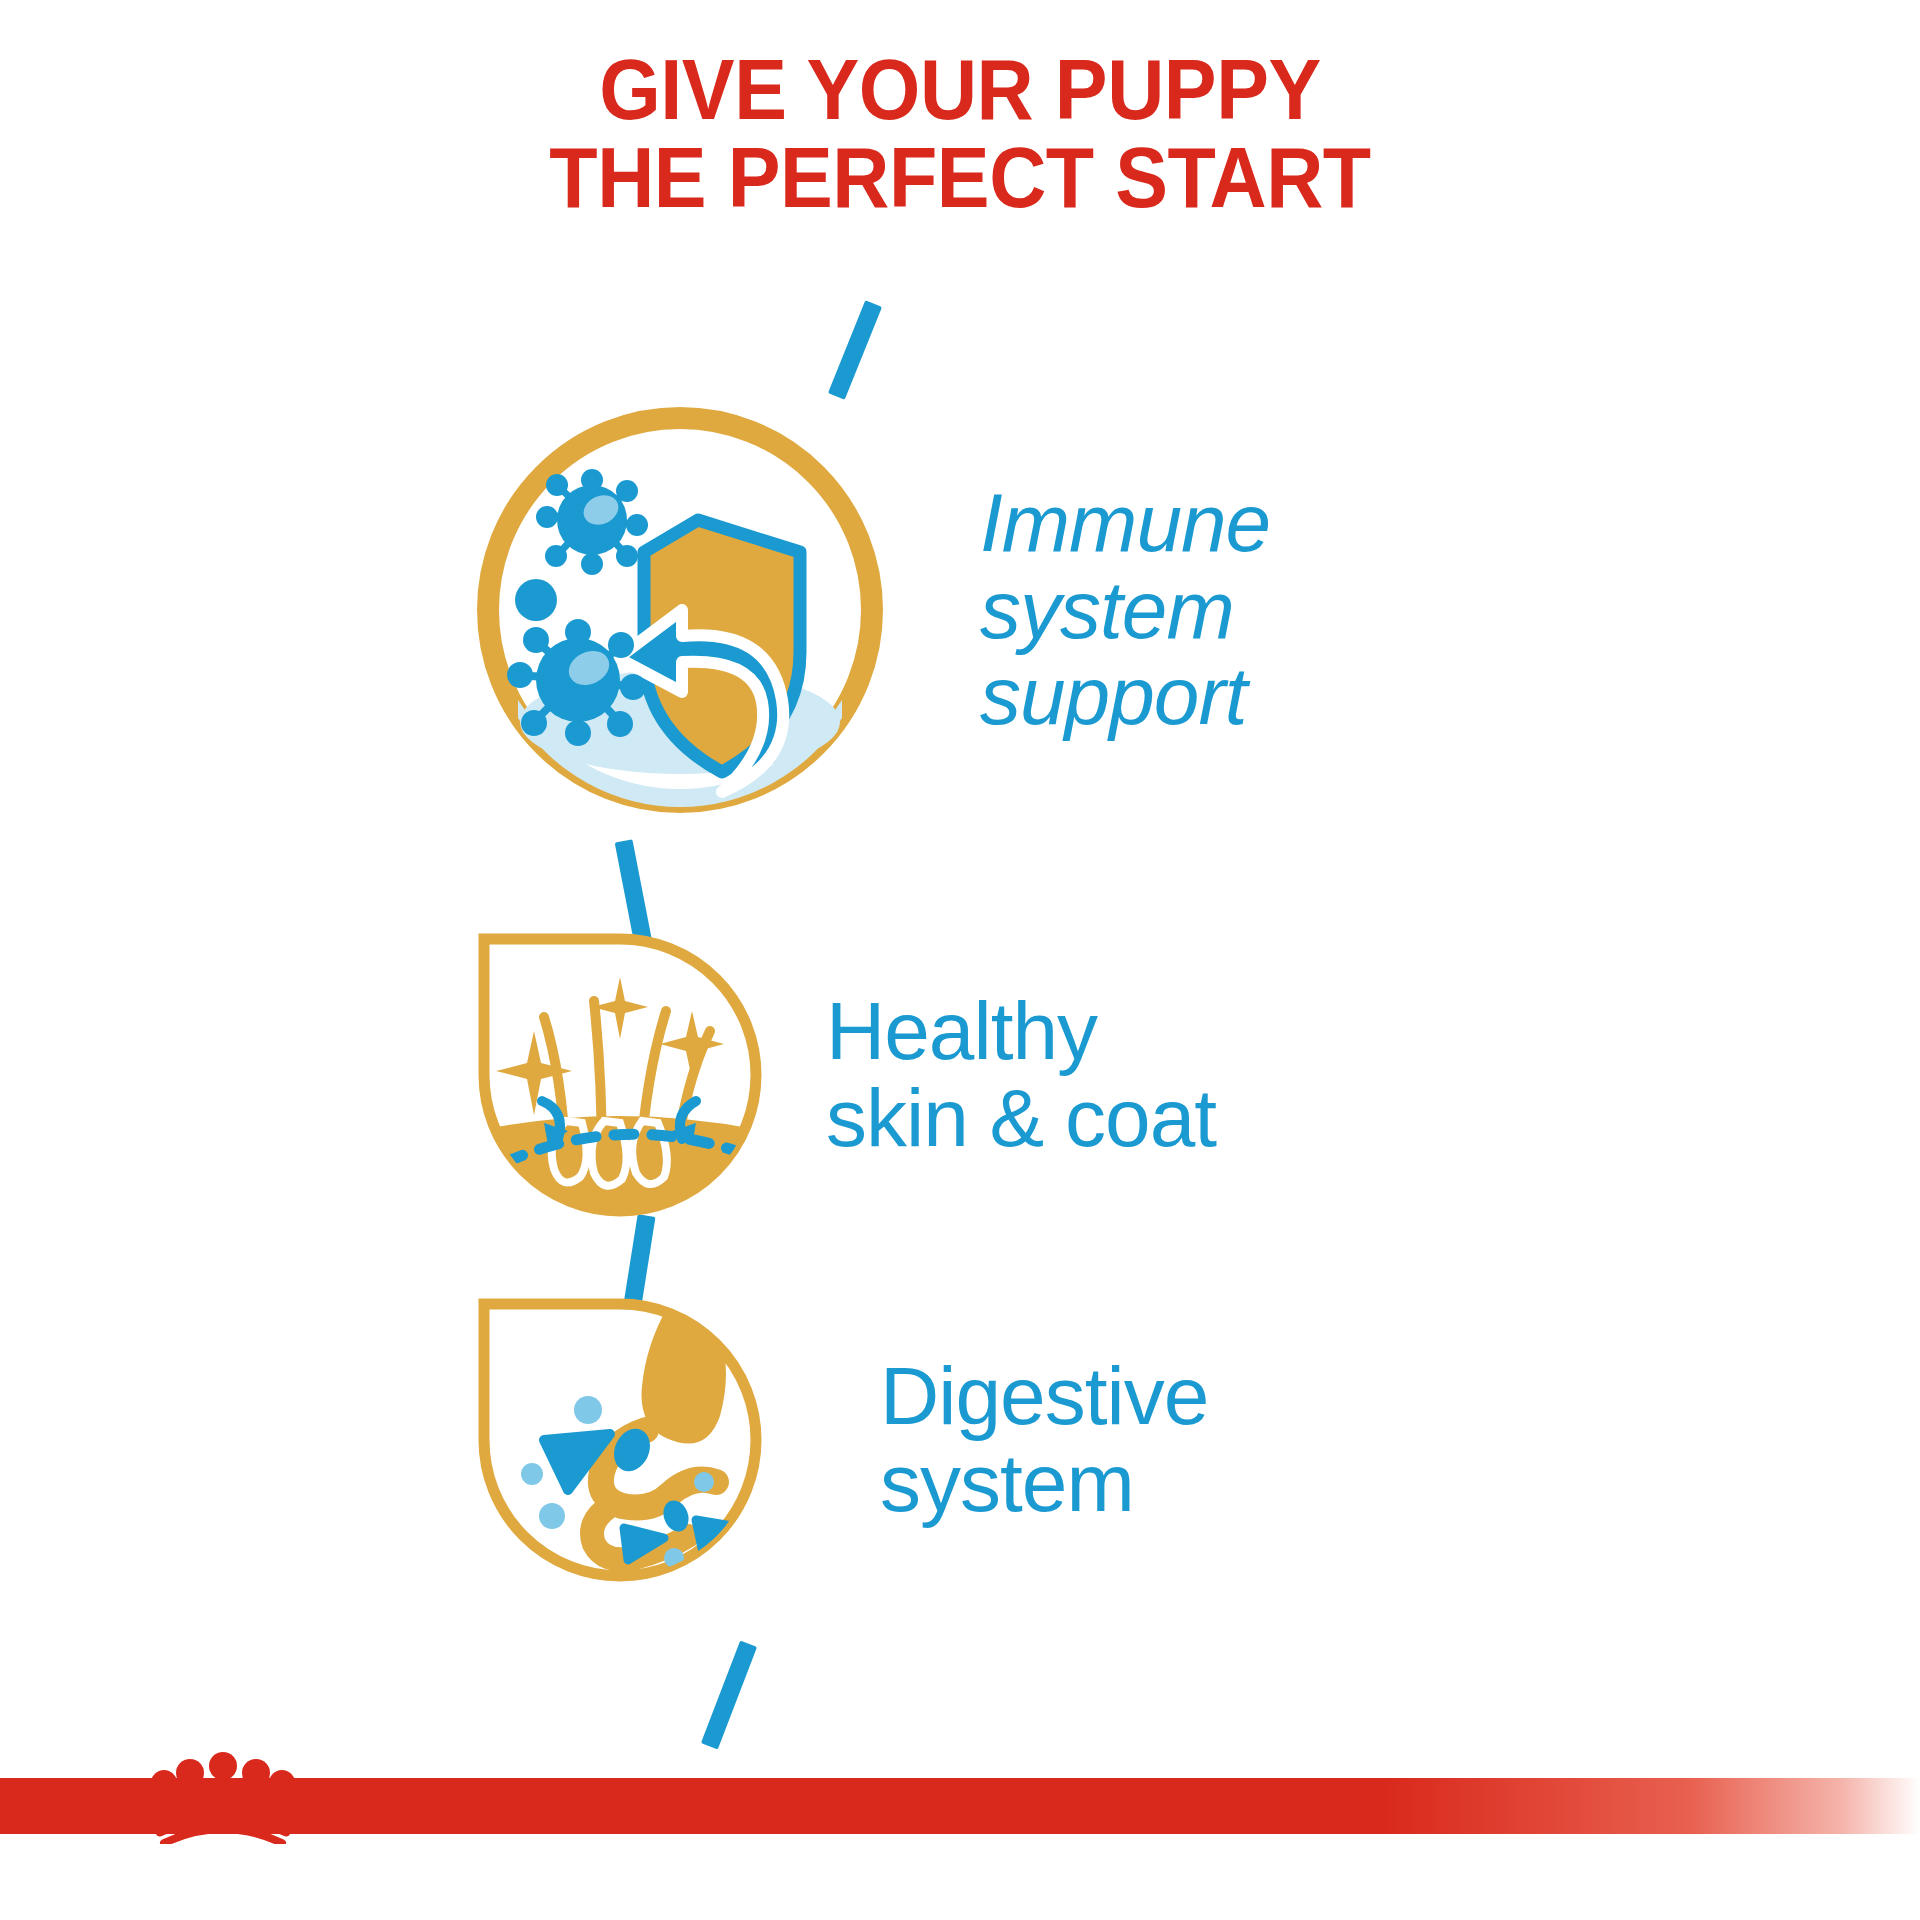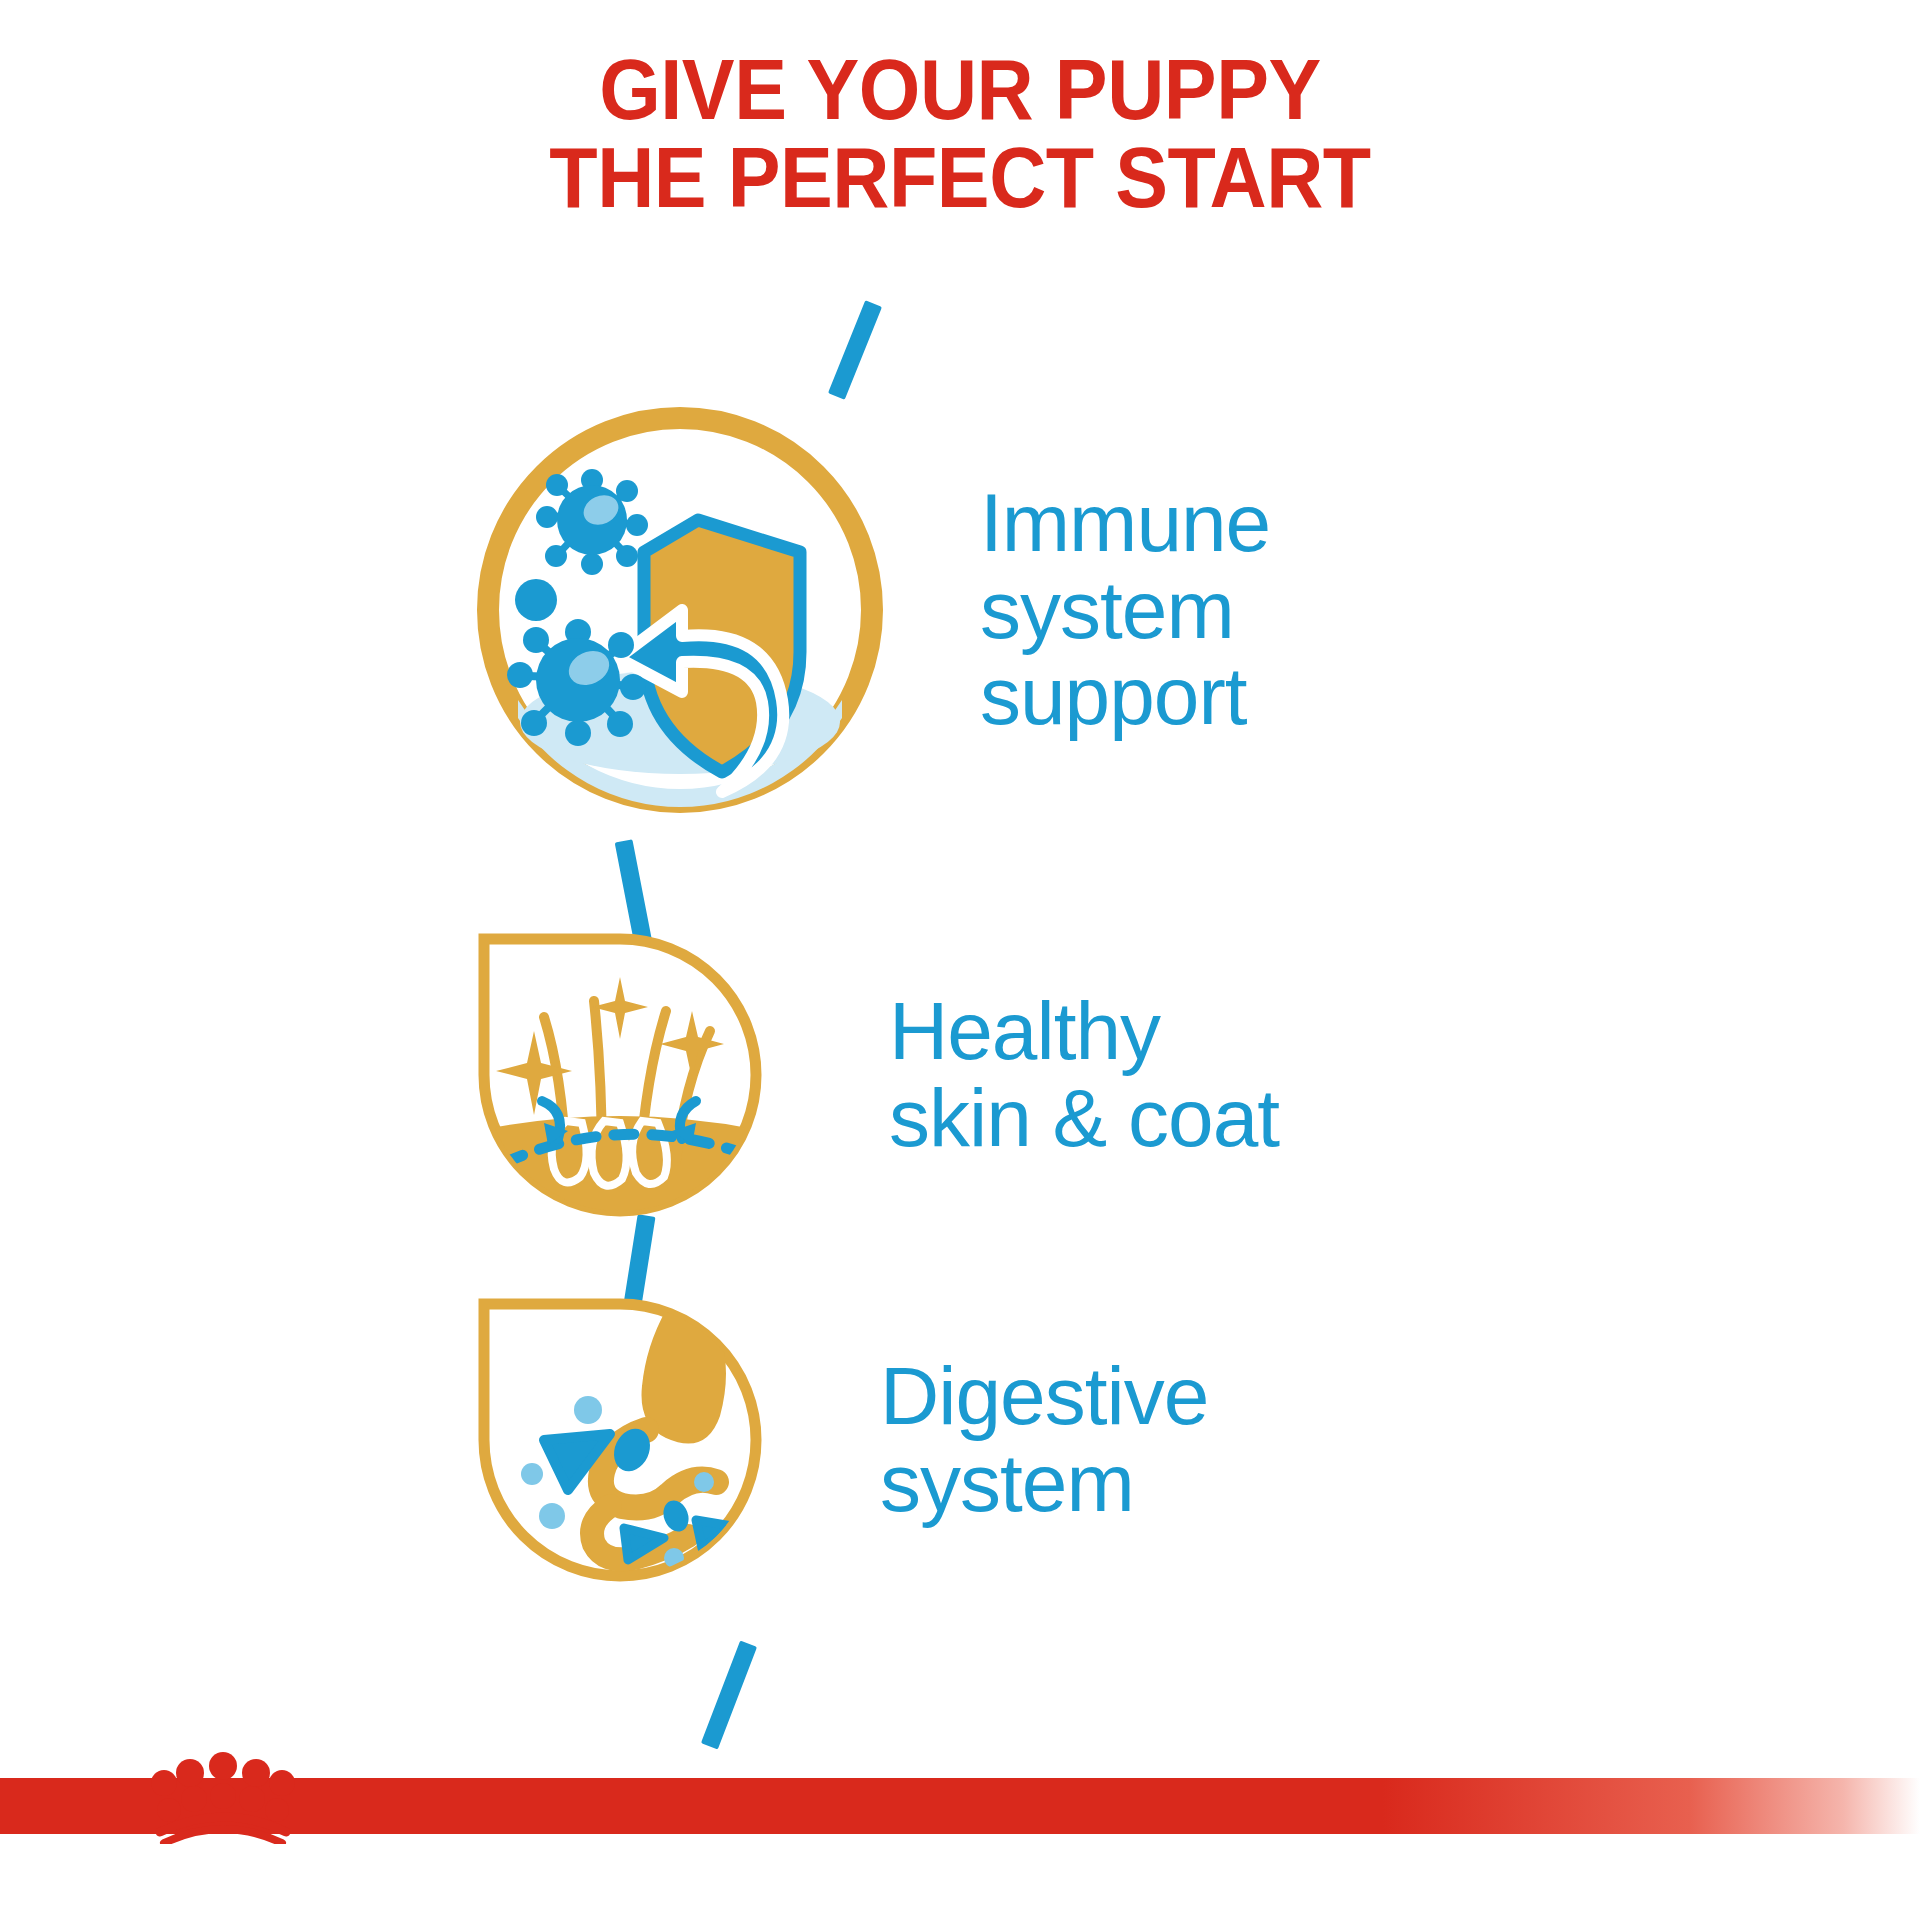--- a/index.html
+++ b/index.html
@@ -60,22 +60,22 @@
     font-size: 82px;
     line-height: 1.06;
     letter-spacing: -1px;
     white-space: pre-line;
   }
 
   #benefit-immune   { left: 470px; top: 400px;  }
   #benefit-skin     { left: 470px; top: 925px;  }
   #benefit-digest   { left: 470px; top: 1290px; }
 
-  #benefit-immune .label { margin-left: 90px; }
-  #benefit-skin   .label { margin-left: 119px; }
+  #benefit-immune .label { margin-left: 90px; font-style: italic; }
+  #benefit-skin   .label { margin-left: 56px; }
   #benefit-digest .label { margin-left: 110px; }
 
   
   .dash {
     position: absolute;
     background: #1B9AD1;
     border-radius: 2px;
   }
 
   

